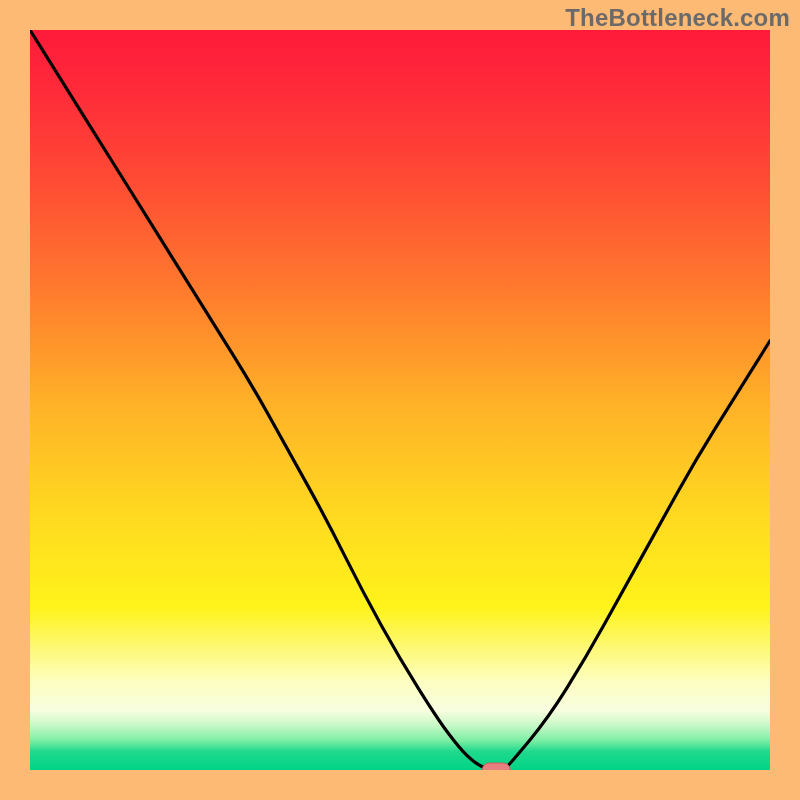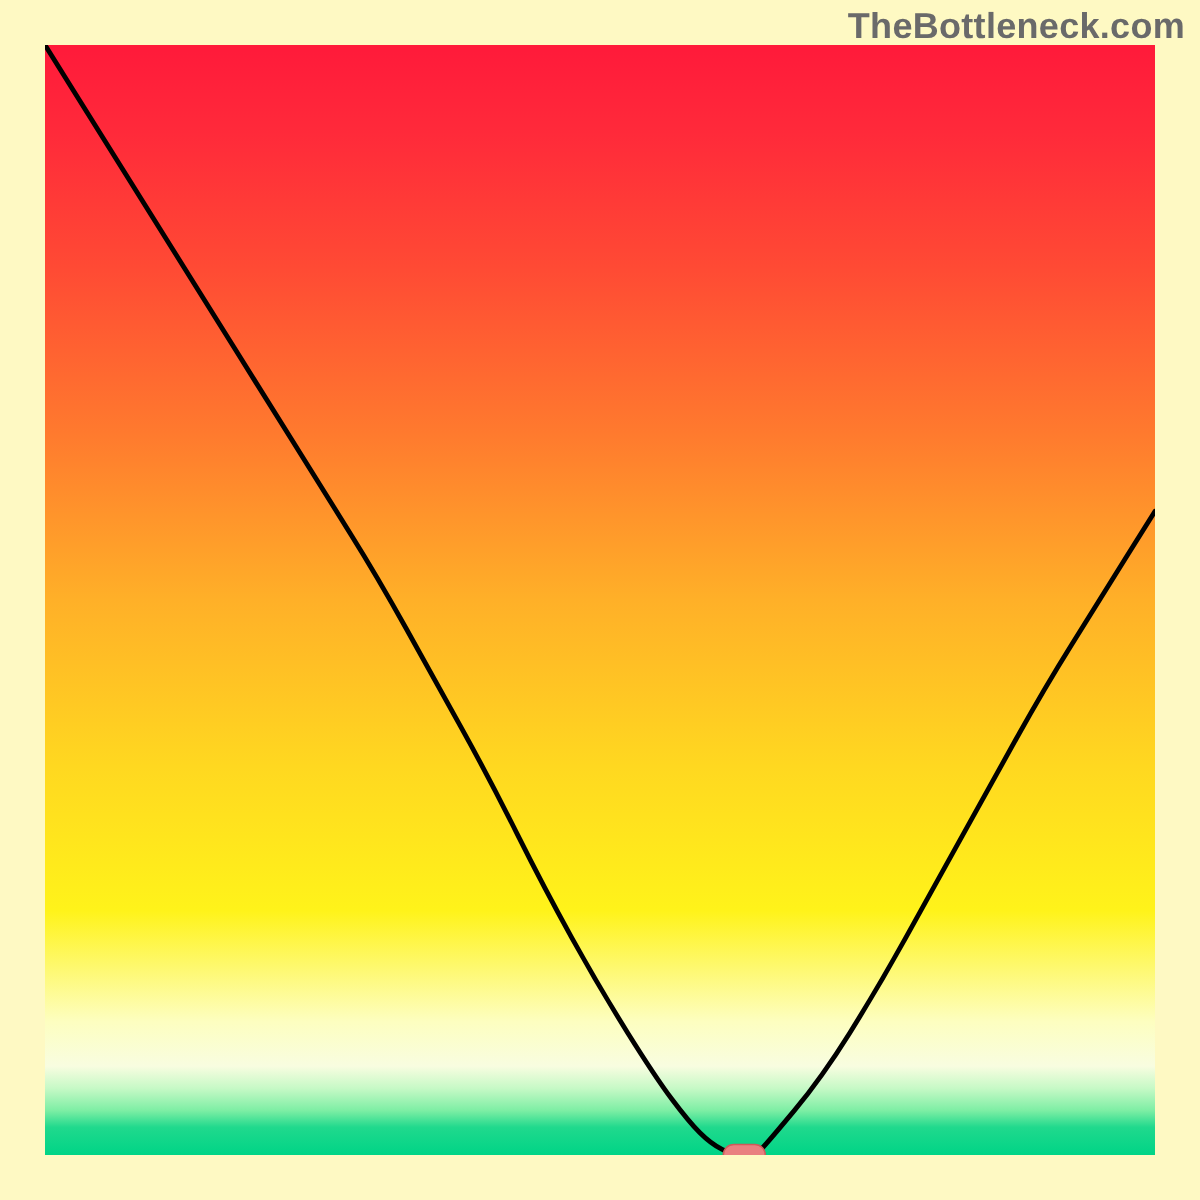--- a/index.html
+++ b/index.html
@@ -9,21 +9,21 @@
     height: 800px;
     background: #000;
     overflow: hidden;
   }
   .frame {
     position: absolute;
     left: 0;
     top: 0;
     width: 800px;
     height: 800px;
-    background: #fef9c3;
+    background: #fdba74;
   }
   .attribution {
     position: absolute;
     top: 4px;
     right: 10px;
     color: #6a6a6a;
     font-family: Arial, Helvetica, sans-serif;
     font-size: 24px;
     font-weight: 600;
     letter-spacing: 0.2px;

